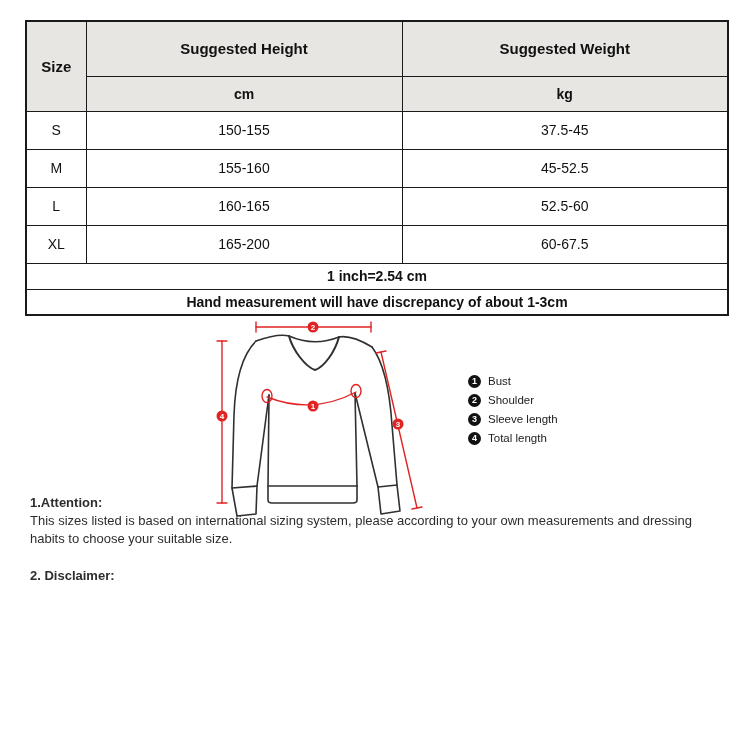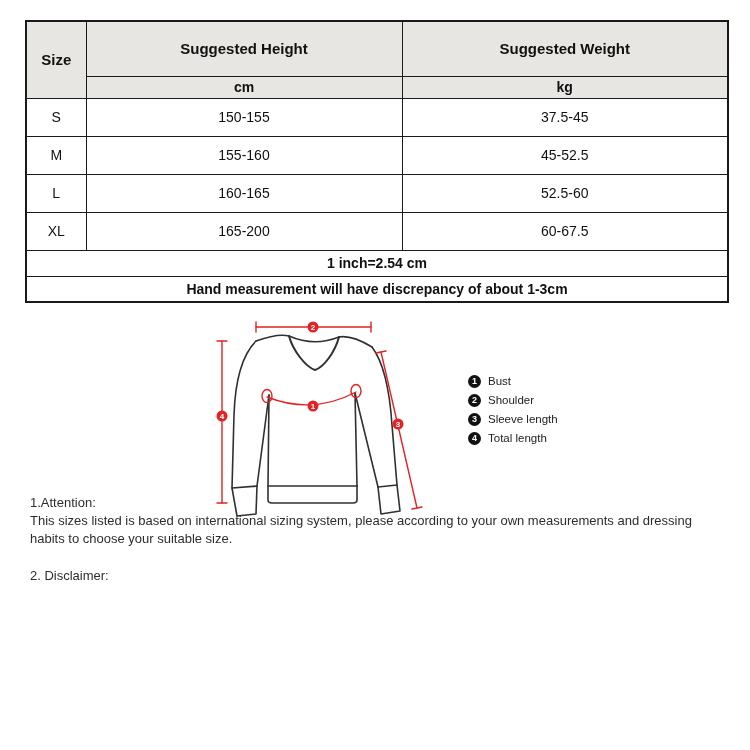--- a/index.html
+++ b/index.html
@@ -22,21 +22,21 @@
     font-size: 14px;
   }
   .size-table { border: 2px solid #1a1a1a; }
   .size-table td.hdr {
     background: #e8e6e3; font-weight: bold; font-size: 15px;
   }
   .size-table td.unit {
     background: #e8e6e3; font-weight: bold; font-size: 14px;
   }
   .row-hdr  td { height: 55px; }
-  .row-unit td { height: 22px; }
+  .row-unit td { height: 35px; }
   .row-data td { height: 38px; }
   .row-note td { height: 26px; font-size: 14px; font-weight: bold; }
 
   
   .diagram-svg { position: absolute; left: 180px; top: 315px; }
 
   .legend {
     position: absolute; left: 468px; top: 374px;
     display: flex; flex-direction: column; gap: 5px;
     font-size: 11.5px; color: #222;
@@ -48,21 +48,21 @@
     display: inline-flex; align-items: center; justify-content: center;
     font-size: 9px; font-weight: bold; flex: 0 0 13px;
   }
 
   
   .notes-area {
     position: absolute; left: 30px; top: 494px; width: 700px;
     font-size: 13px; line-height: 18px; color: #2d2d2d;
   }
   .note-section { margin-bottom: 19px; }
-  .note-heading { font-size: 13px; font-weight: normal; }
+  .note-heading { font-size: 13px; font-weight: bold; }
   .note-heading:empty { display: none; }
 </style>
 </head>
 <body>
 
 <table class="size-table">
   <colgroup>
     <col style="width:60px">
       <col style="width:316px">
       <col style="width:326px">

